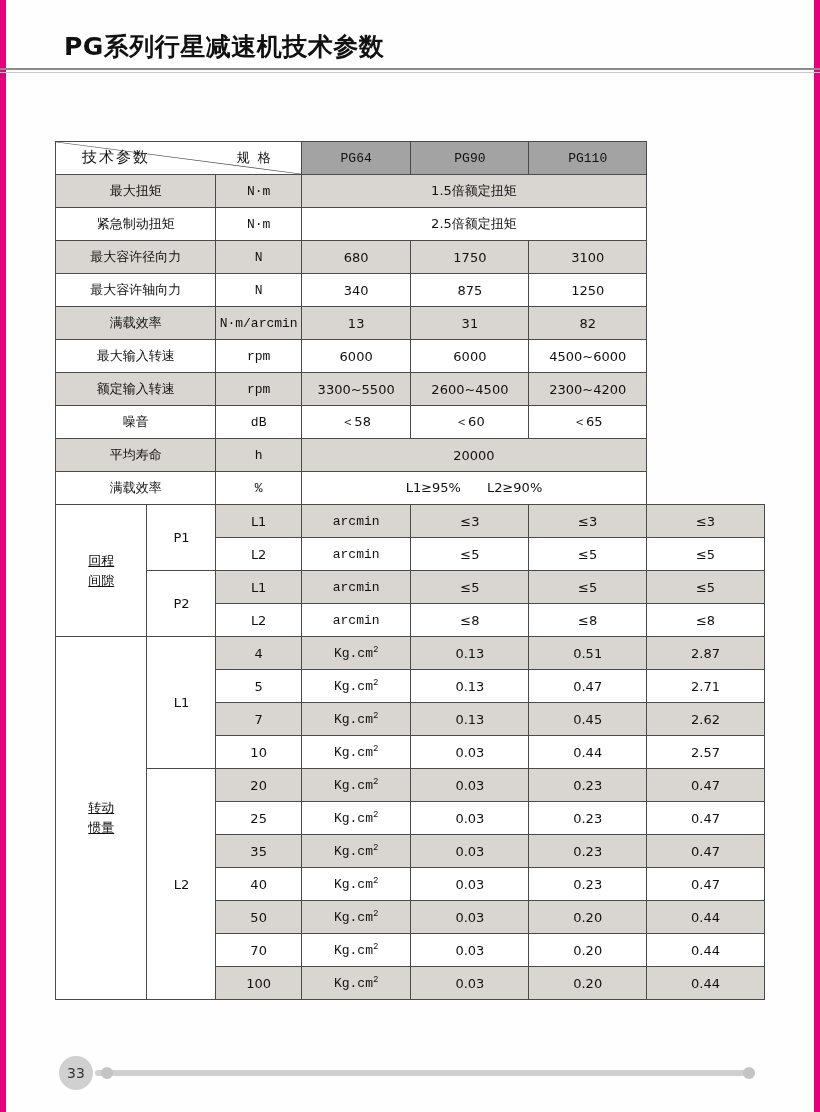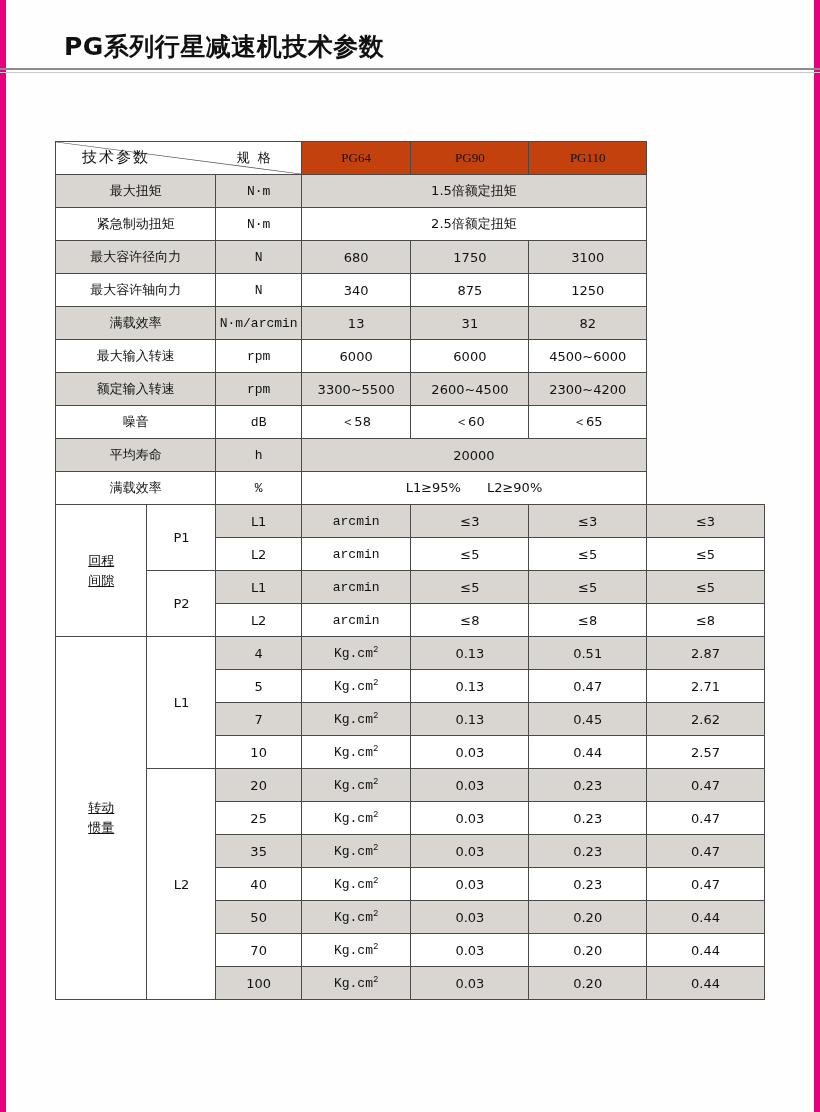--- a/index.html
+++ b/index.html
@@ -114,24 +114,24 @@
     letter-spacing: 2px;
   }
   td.corner .par {
     position: absolute;
     left: 26px;
     bottom: 7px;
     font-size: 15px;
     letter-spacing: 2px;
   }
   td.model {
-    background: #c2410c;
+    background: #a3a3a3;
     font-size: 14px;
     height: 58px;
-    font-family: Liberation Serif, serif;
+    font-family: Liberation Mono, monospace;
   }
   td.vlabel {
     font-size: 13.5px;
     line-height: 20px;
     text-decoration: underline;
   }
 
   
   .footer {
     position: absolute;
@@ -379,14 +379,20 @@
         <tr>
           <td class="shade">100</td>
           <td class="shade unit">Kg.cm<span class="small-sup">2</span></td>
           <td class="shade">0.03</td>
           <td class="shade">0.20</td>
           <td class="shade">0.44</td>
         </tr>
       </tbody>
   </table>
 
+  <div class="footer">
+    <div class="footer-circle">33</div>
+    <div class="footer-bar"></div>
+    <div class="footer-dot" style="left:46px"></div>
+    <div class="footer-dot" style="left:688px"></div>
+  </div>
 
 </div>
 
 </body></html>

